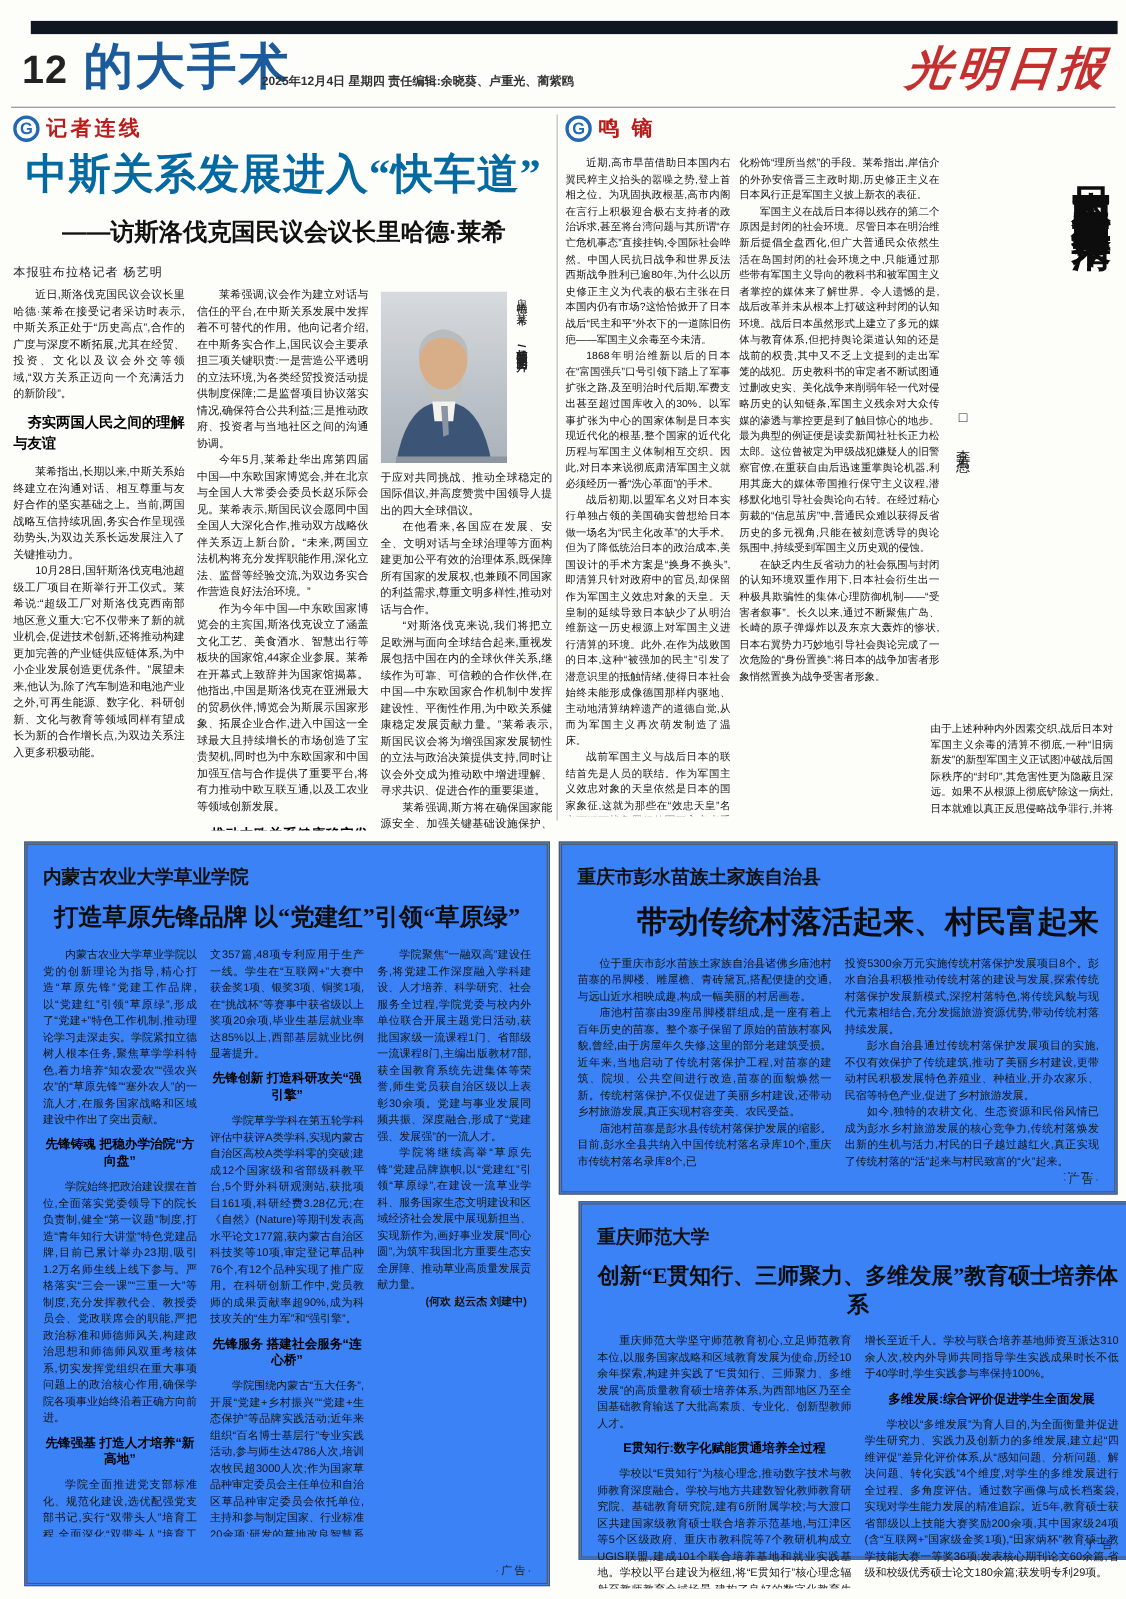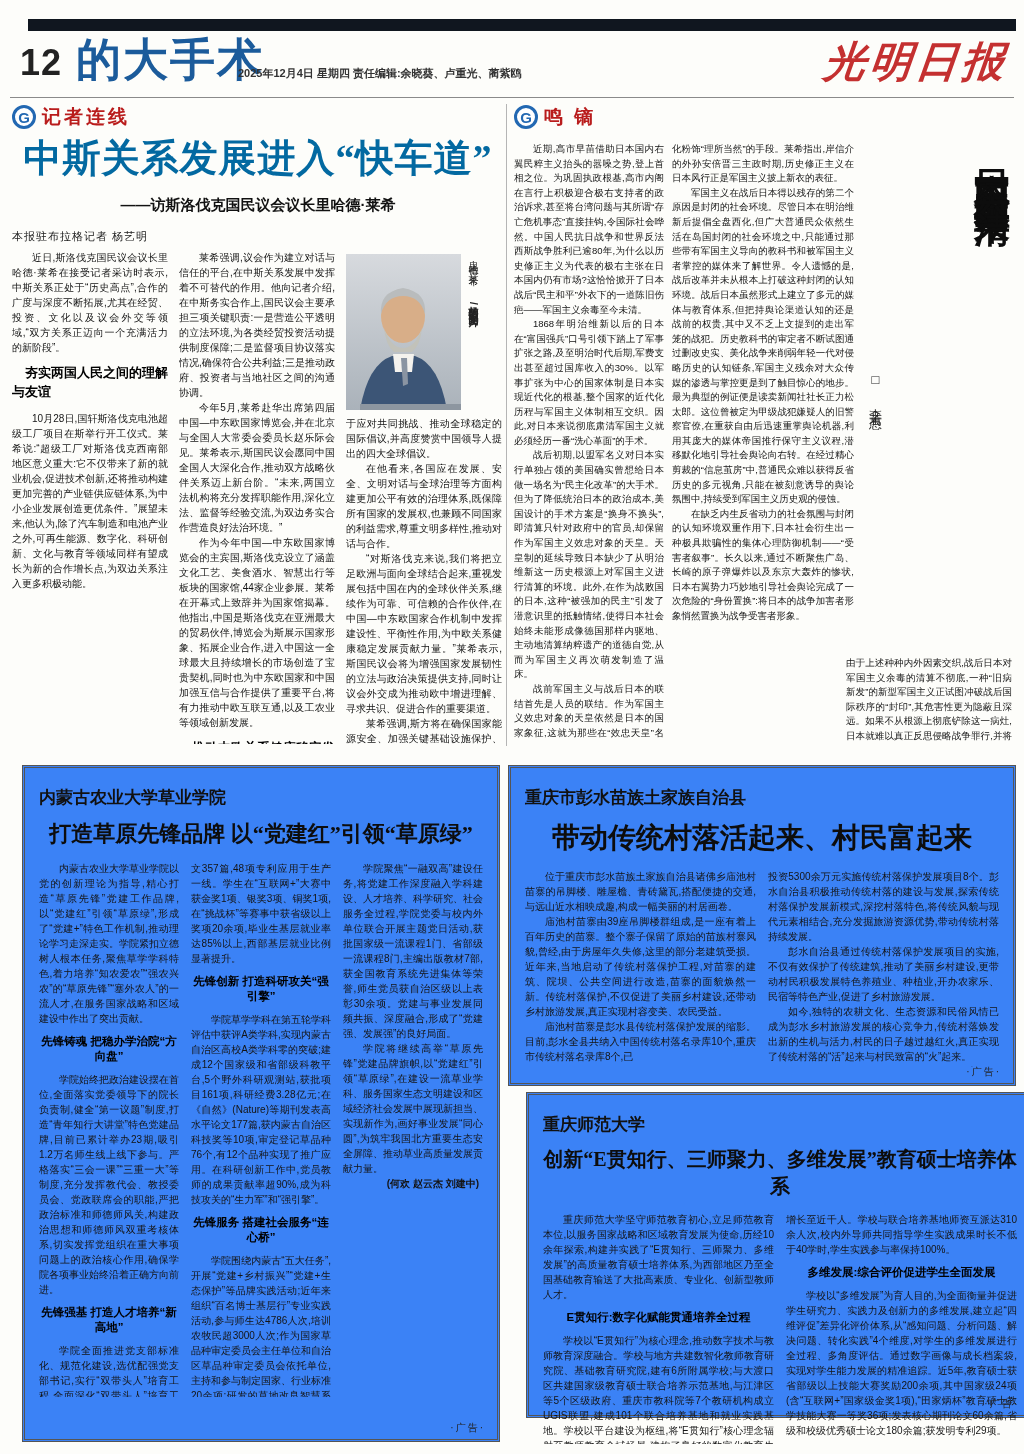--- a/index.html
+++ b/index.html
@@ -18,21 +18,21 @@
   
   .kicker{display:flex;align-items:center;gap:6px;}
   .g-logo{width:24px;height:24px;border-radius:50%;border:3px solid #2268b2;color:#2268b2;
           display:inline-flex;align-items:center;justify-content:center;
           font-weight:900;font-size:15px;background:#fff;box-sizing:border-box;}
   .kicker .ktext{font-size:19px;font-weight:900;color:#b91c1c;letter-spacing:3px;}
   
   .art1{left:12px;top:104px;width:492px;height:642px;}
   .art1 h2{margin:3px 0 0;text-align:center;font-size:38px;font-weight:900;color:#0369a1;
            font-family:Liberation Serif, serif;letter-spacing:1px;}
-  .art1 h3{margin:12px 0 0;text-align:center;font-size:15px;font-weight:700;color:#111;}
+  .art1 h3{margin:12px 0 0;text-align:center;font-size:22px;font-weight:700;color:#111;}
   .art1 .byline{margin:14px 0 6px;font-size:11px;color:#222;letter-spacing:1px;}
   .cols{display:flex;gap:11px;}
   .art .col{width:156px;height:494px;overflow:hidden;font-size:10px;line-height:15px;
             text-align:justify;color:#141414;}
   p{margin:0;}
   .t-p{text-indent:2em;}
   .t-cont{text-indent:0;}
   .art1 .t-h{font-weight:900;font-size:13px;line-height:1.45;margin:9px 0;text-indent:1em;color:#000;}
   .t-sign{text-align:right;font-weight:700;text-indent:0;padding-right:4px;}
   figure{margin:4px 0 6px;display:flex;gap:5px;}
@@ -60,21 +60,21 @@
   .ad h2{margin:10px 0 12px;text-align:center;font-weight:900;color:#0d0d0d;
          font-family:"Liberation Serif","DejaVu Serif",serif;}
   .ad .cols{gap:12px;}
   .ad .col{overflow:hidden;font-size:10px;line-height:15px;text-align:justify;color:#141414;}
   .ad .t-h{font-weight:900;font-size:11.5px;text-align:center;text-indent:0;margin:8px 0;color:#000;}
   .ad-mark{position:absolute;right:12px;bottom:4px;font-size:10px;color:#222;letter-spacing:2px;}
   .ad1{left:22px;top:765px;width:478px;height:677px;}
   .ad1 h2{font-size:22px;}
   .ad1 .col{width:141px;height:536px;}
   .ad2{left:508px;top:765px;width:508px;height:321px;}
-  .ad2 h2{font-size:28px;}
+  .ad2 h2{font-size:28px;text-align:right;}
   .ad2 .col{width:232px;height:198px;}
   .ad3{left:526px;top:1092px;width:508px;height:326px;}
   .ad3 h2{font-size:20px;}
   .ad3 .col{width:232px;height:232px;}
 </style>
 </head>
 <body>
 
 <div class="abs top-bar"></div>
 
@@ -89,20 +89,21 @@
     <span class="g-logo">G</span>
     <span class="ktext">记者连线</span>
   </div>
   <h2>中斯关系发展进入“快车道”</h2>
   <h3>——访斯洛伐克国民议会议长里哈德·莱希</h3>
   <div class="byline">本报驻布拉格记者  杨艺明</div>
   <div class="cols">
     <div class="col">
         <p class="t-p">近日,斯洛伐克国民议会议长里哈德·莱希在接受记者采访时表示,中斯关系正处于“历史高点”,合作的广度与深度不断拓展,尤其在经贸、投资、文化以及议会外交等领域,“双方关系正迈向一个充满活力的新阶段”。</p>
         <div class="t-h">夯实两国人民之间的理解与友谊</div>
+        <p class="t-p">莱希指出,长期以来,中斯关系始终建立在沟通对话、相互尊重与友好合作的坚实基础之上。当前,两国战略互信持续巩固,务实合作呈现强劲势头,为双边关系长远发展注入了关键推动力。</p>
         <p class="t-p">10月28日,国轩斯洛伐克电池超级工厂项目在斯举行开工仪式。莱希说:“超级工厂对斯洛伐克西南部地区意义重大:它不仅带来了新的就业机会,促进技术创新,还将推动构建更加完善的产业链供应链体系,为中小企业发展创造更优条件。”展望未来,他认为,除了汽车制造和电池产业之外,可再生能源、数字化、科研创新、文化与教育等领域同样有望成长为新的合作增长点,为双边关系注入更多积极动能。</p>
       </div>
     <div class="col">
         <p class="t-p">莱希强调,议会作为建立对话与信任的平台,在中斯关系发展中发挥着不可替代的作用。他向记者介绍,在中斯务实合作上,国民议会主要承担三项关键职责:一是营造公平透明的立法环境,为各类经贸投资活动提供制度保障;二是监督项目协议落实情况,确保符合公共利益;三是推动政府、投资者与当地社区之间的沟通协调。</p>
         <p class="t-p">今年5月,莱希赴华出席第四届中国—中东欧国家博览会,并在北京与全国人大常委会委员长赵乐际会见。莱希表示,斯国民议会愿同中国全国人大深化合作,推动双方战略伙伴关系迈上新台阶。“未来,两国立法机构将充分发挥职能作用,深化立法、监督等经验交流,为双边务实合作营造良好法治环境。”</p>
         <p class="t-p">作为今年中国—中东欧国家博览会的主宾国,斯洛伐克设立了涵盖文化工艺、美食酒水、智慧出行等板块的国家馆,44家企业参展。莱希在开幕式上致辞并为国家馆揭幕。他指出,中国是斯洛伐克在亚洲最大的贸易伙伴,博览会为斯展示国家形象、拓展企业合作,进入中国这一全球最大且持续增长的市场创造了宝贵契机,同时也为中东欧国家和中国加强互信与合作提供了重要平台,将有力推动中欧互联互通,以及工农业等领域创新发展。</p>
         <div class="t-h">推动中欧关系健康稳定发展</div>
       </div>
     <div class="col">
       <figure>
@@ -174,21 +175,21 @@
         <p class="t-p">学院全面推进党支部标准化、规范化建设,选优配强党支部书记,实行“双带头人”培育工程,全面深化“双带头人”培育工程,系统打造优质党建和师资建设样板支部1个,建成全国高校黄大年式教师团队1个,实施“政治铸魂、组织赋能、事业聚力”工程,打造“党员骨干、名师示范、骨干支撑”的高水平师资队伍。现有专任教师73人,其中高级职称30人,博士生导师18人;引进中国工程院外籍院士1人,培育“万人计划”“神农英才”等国家和自治区级人才22人。</p>
       </div>
     <div class="col">
         <p class="t-cont">文357篇,48项专利应用于生产一线。学生在“互联网+”大赛中获金奖1项、银奖3项、铜奖1项,在“挑战杯”等赛事中获省级以上奖项20余项,毕业生基层就业率达85%以上,西部基层就业比例显著提升。</p>
         <div class="t-h">先锋创新  打造科研攻关“强引擎”</div>
         <p class="t-p">学院草学学科在第五轮学科评估中获评A类学科,实现内蒙古自治区高校A类学科零的突破;建成12个国家级和省部级科教平台,5个野外科研观测站,获批项目161项,科研经费3.28亿元;在《自然》(Nature)等期刊发表高水平论文177篇,获内蒙古自治区科技奖等10项,审定登记草品种76个,有12个品种实现了推广应用。在科研创新工作中,党员教师的成果贡献率超90%,成为科技攻关的“生力军”和“强引擎”。</p>
         <div class="t-h">先锋服务  搭建社会服务“连心桥”</div>
         <p class="t-p">学院围绕内蒙古“五大任务”,开展“党建+乡村振兴”“党建+生态保护”等品牌实践活动;近年来组织“百名博士基层行”专业实践活动,参与师生达4786人次,培训农牧民超3000人次;作为国家草品种审定委员会主任单位和自治区草品种审定委员会依托单位,主持和参与制定国家、行业标准20余项;研发的草地改良智慧系统在北方12个牧业旗推广应用,助力草原生态保护修复,带动农牧民年均增收32.8%。</p>
       </div>
     <div class="col">
-        <p class="t-p">学院聚焦“一融双高”建设任务,将党建工作深度融入学科建设、人才培养、科学研究、社会服务全过程,学院党委与校内外单位联合开展主题党日活动,获批国家级一流课程1门、省部级一流课程8门,主编出版教材7部,获全国教育系统先进集体等荣誉,师生党员获自治区级以上表彰30余项。党建与事业发展同频共振、深度融合,形成了“党建强、发展强”的良好局面。</p>
+        <p class="t-p">学院聚焦“一融双高”建设任务,将党建工作深度融入学科建设、人才培养、科学研究、社会服务全过程,学院党委与校内外单位联合开展主题党日活动,获批国家级一流课程1门、省部级一流课程8门,主编出版教材7部,获全国教育系统先进集体等荣誉,师生党员获自治区级以上表彰30余项。党建与事业发展同频共振、深度融合,形成了“党建强、发展强”的一流人才。</p>
         <p class="t-p">学院将继续高举“草原先锋”党建品牌旗帜,以“党建红”引领“草原绿”,在建设一流草业学科、服务国家生态文明建设和区域经济社会发展中展现新担当、实现新作为,画好事业发展“同心圆”,为筑牢我国北方重要生态安全屏障、推动草业高质量发展贡献力量。</p>
         <p class="t-sign">(何欢  赵云杰  刘建中)</p>
       </div>
   </div>
   <div class="ad-mark">·广告·</div>
 </section>
 
 <section class="abs ad ad2">
   <div class="kick">重庆市彭水苗族土家族自治县</div>
   <h2>带动传统村落活起来、村民富起来</h2>

